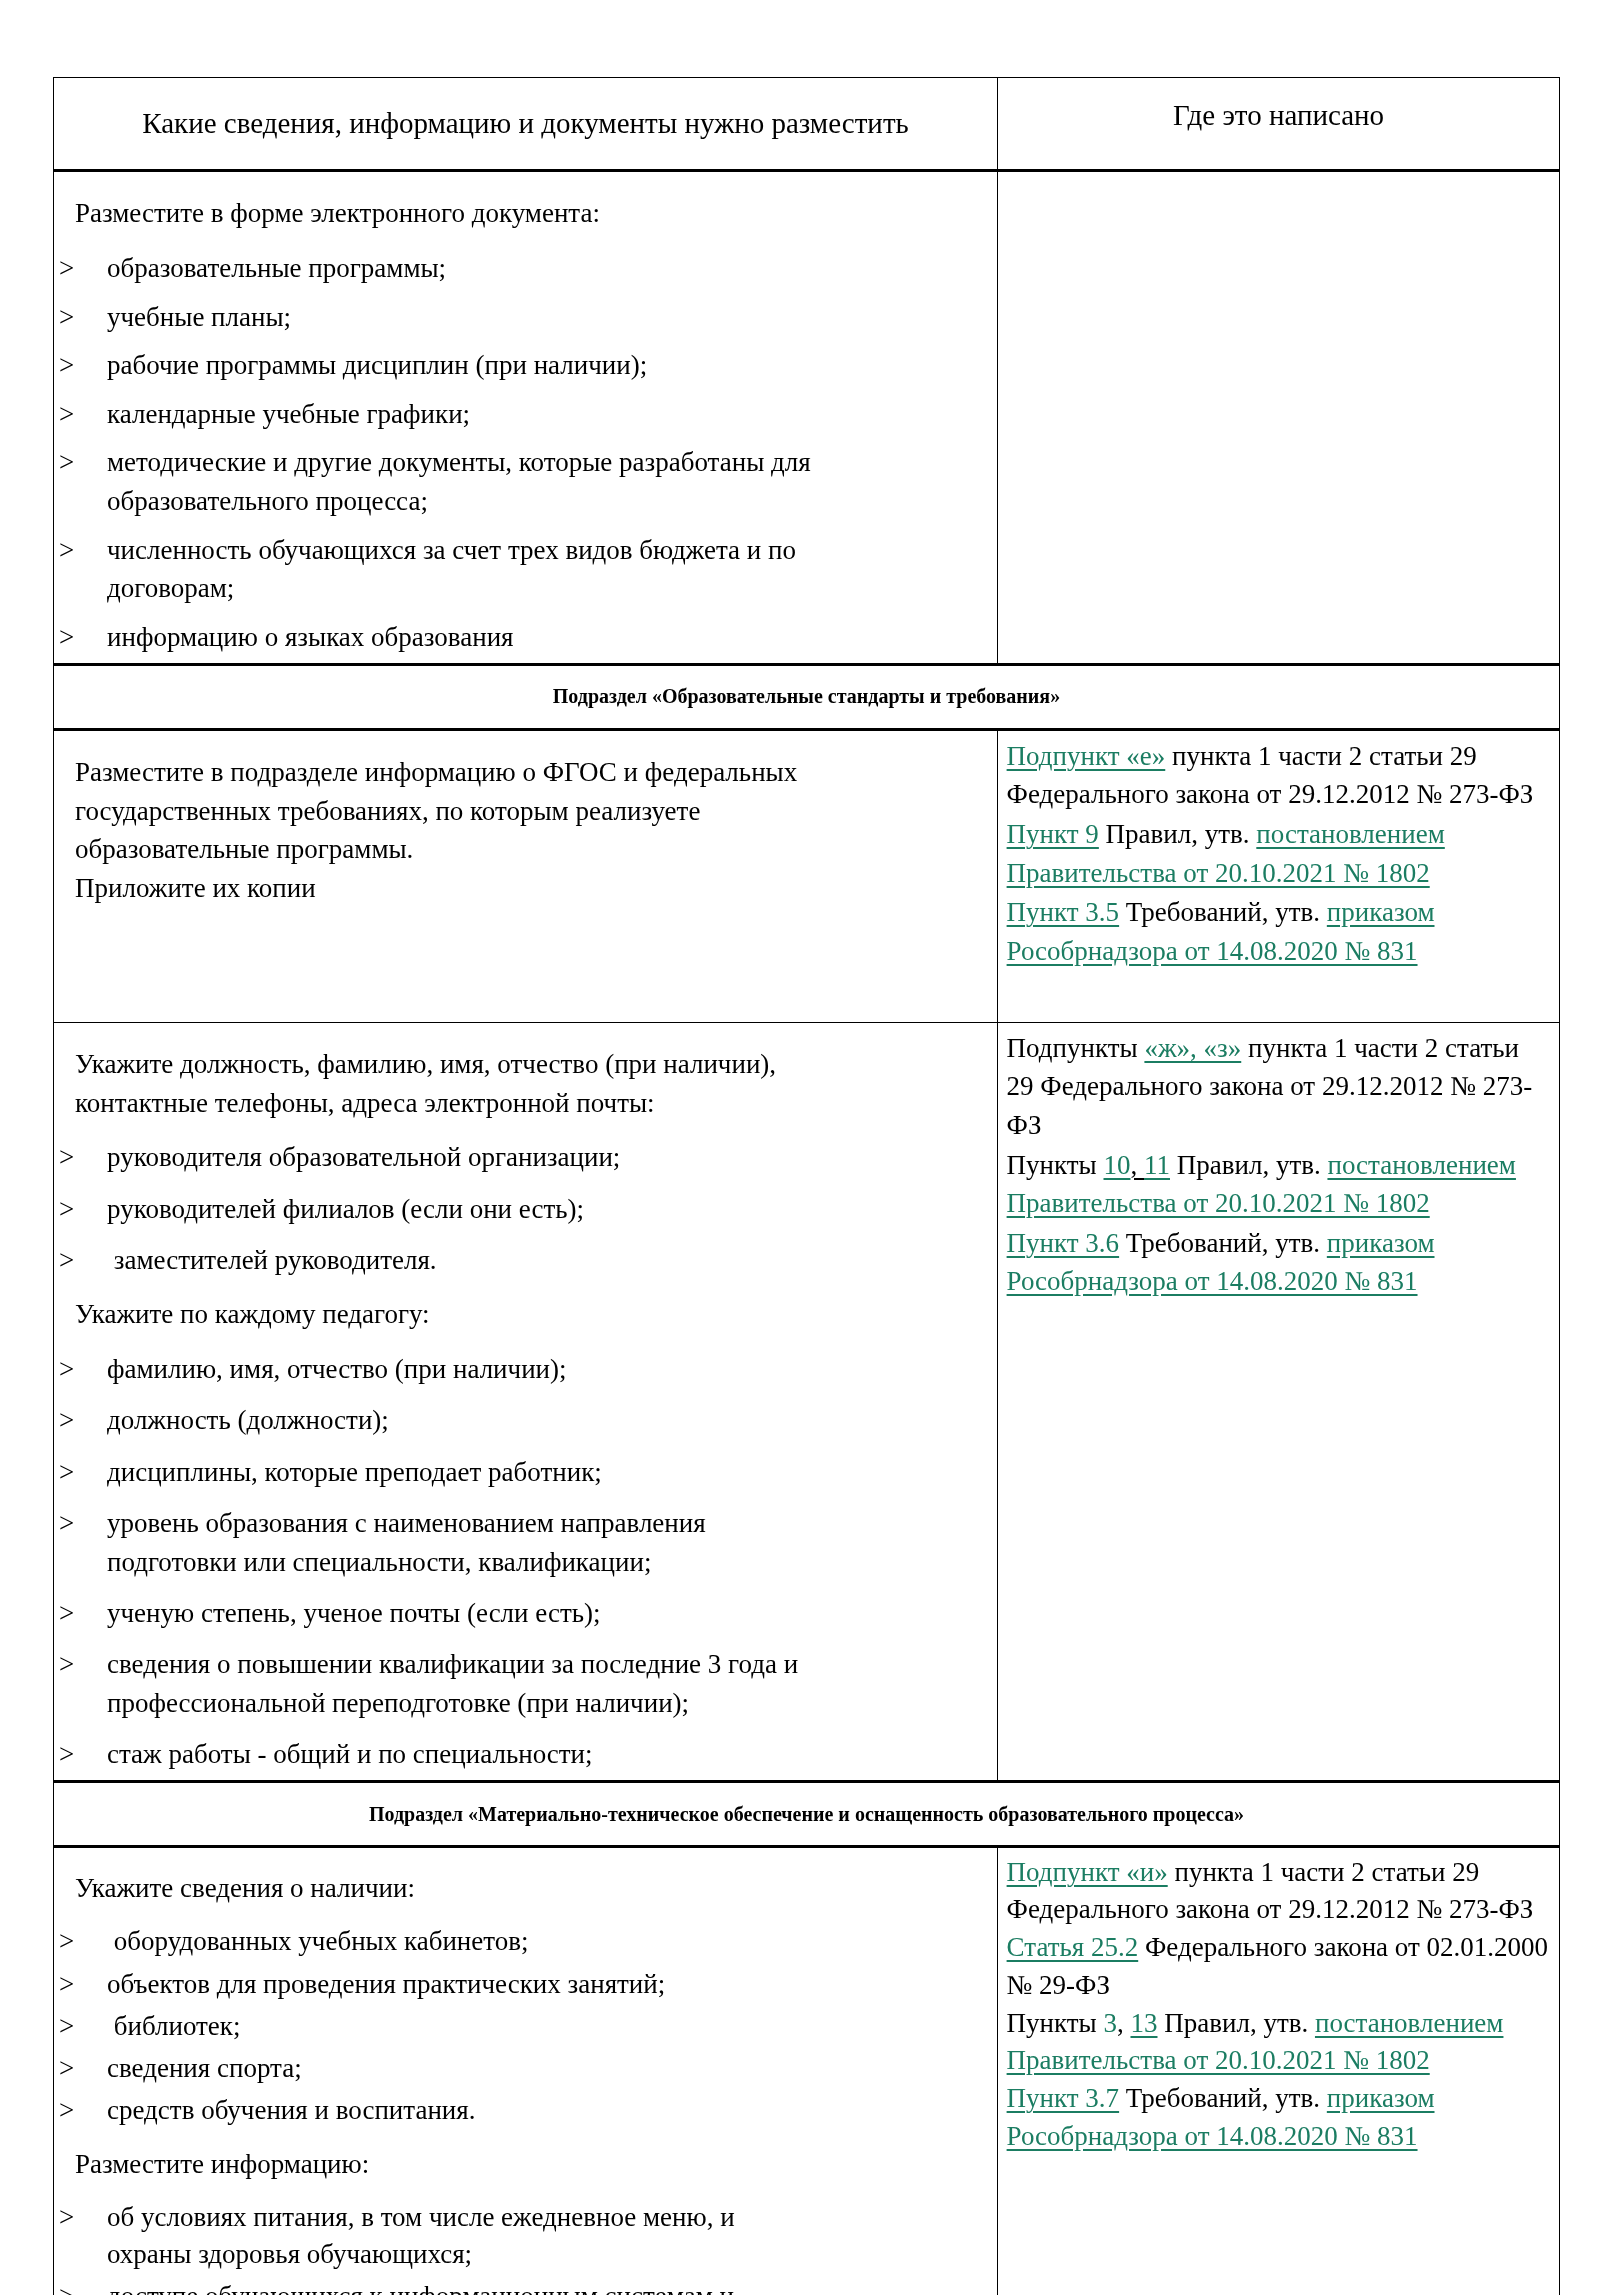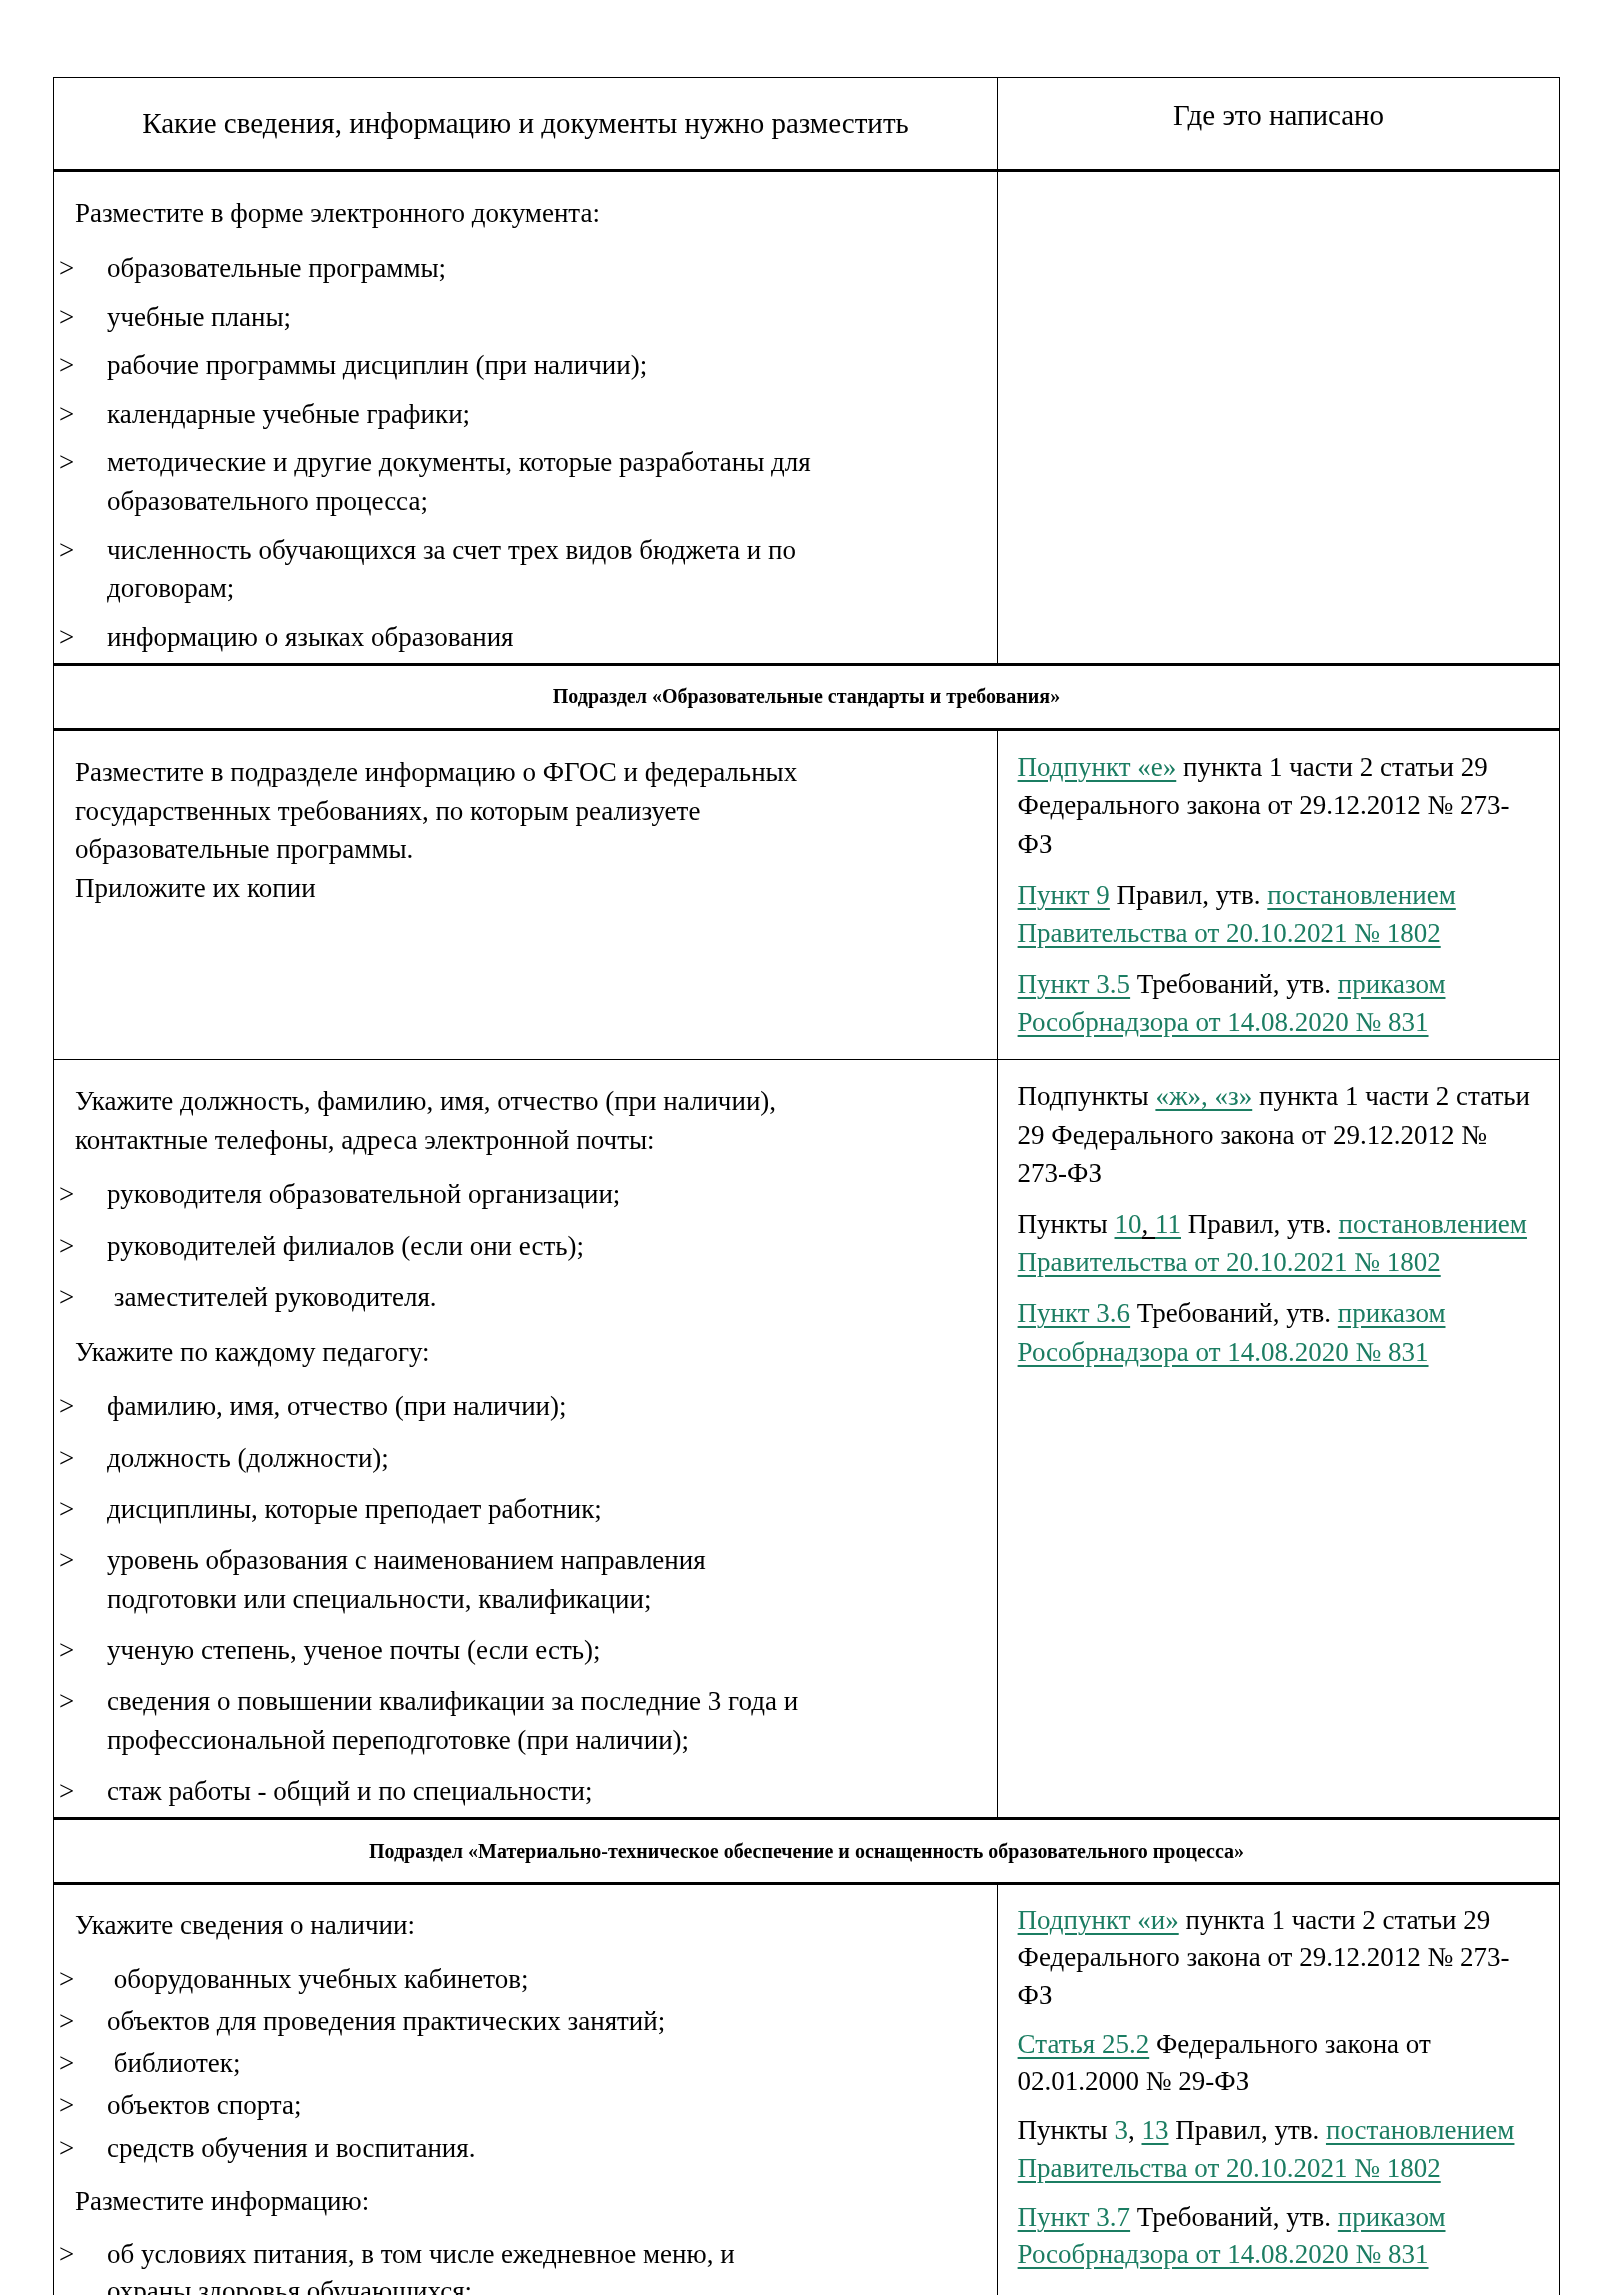--- a/index.html
+++ b/index.html
@@ -54,21 +54,21 @@
 
   .para{margin:16px;white-space:pre-line}
   .para + .item{margin-top:6.3px}
   .item{display:flex;margin:10px 0 0 0}
   tr[data-row="staff"] .item{margin-top:12.7px}
   tr[data-row="facilities"] .item{margin-top:5px}
   tr[data-row="facilities"] td{line-height:1.38}
   .mark{flex:0 0 48px}
   .txt{flex:1;white-space:pre-line}
 
-  .refpara{margin:12px}
+  .refpara{margin:1px}
   a.lnk{
     color:var(--link);
     text-decoration:underline;
     text-decoration-thickness:1.9px;
     text-underline-offset:4.4px;
     cursor:pointer;
   }
   span.green{color:var(--link);text-decoration:none}
   span.udark{
     color:var(--ink);
@@ -211,21 +211,21 @@
           <div class="item">
             <span class="mark">&gt;</span>
             <span class="txt">объектов для проведения практических занятий;</span>
           </div>
           <div class="item">
             <span class="mark">&gt;</span>
             <span class="txt">&nbsp;библиотек;</span>
           </div>
           <div class="item">
             <span class="mark">&gt;</span>
-            <span class="txt">объектов спорта;</span>
+            <span class="txt">сведения спорта;</span>
           </div>
           <div class="item">
             <span class="mark">&gt;</span>
             <span class="txt">средств обучения и воспитания.</span>
           </div>
           <p class="para">Разместите информацию:</p>
           <div class="item">
             <span class="mark">&gt;</span>
             <span class="txt">об условиях питания, в том числе ежедневное меню, и
 охраны здоровья обучающихся;</span>

